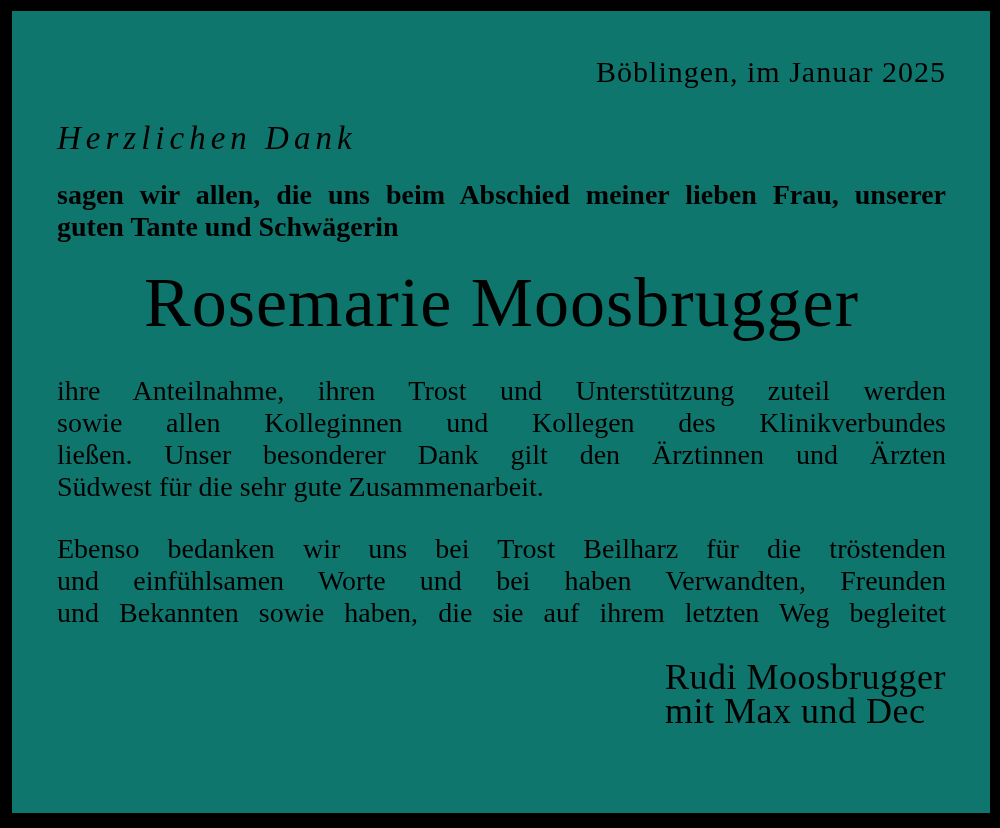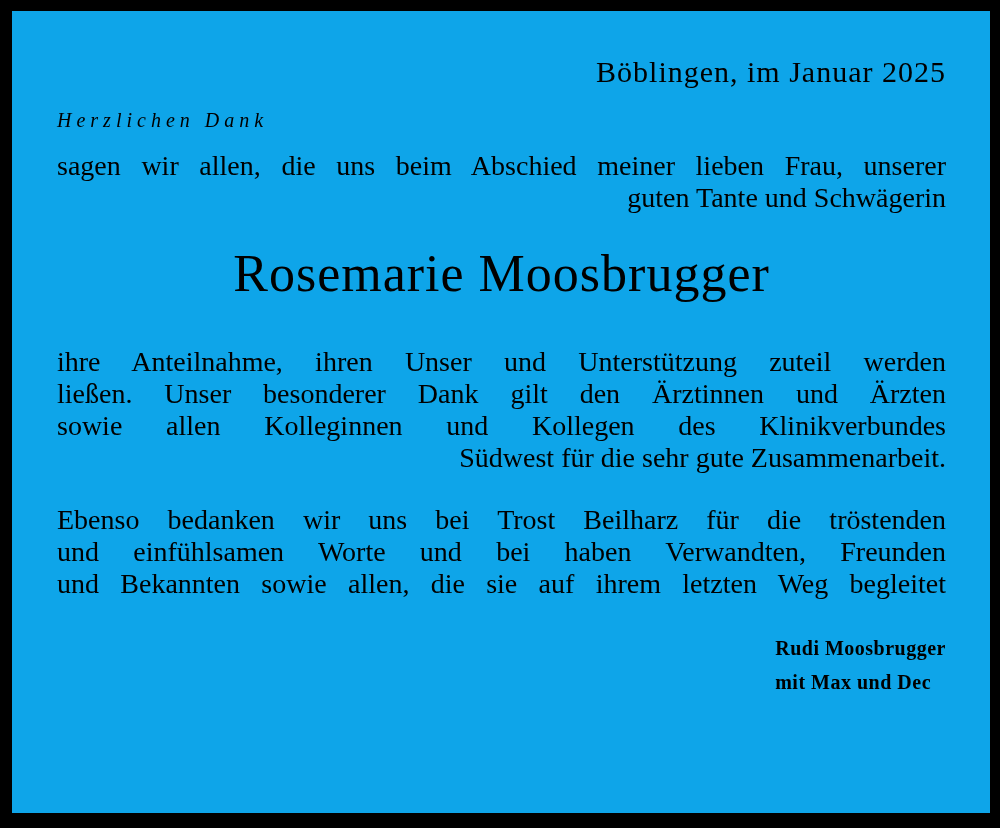--- a/index.html
+++ b/index.html
@@ -27,92 +27,92 @@
     overflow: hidden;
   }
   .dateline {
     text-align: right;
     font-size: 30px;
     line-height: 34px;
     letter-spacing: 1px;
     white-space: nowrap;
   }
   .salutation {
-    margin-top: 14px;
+    margin-top: 32px;
     font-style: italic;
-    font-size: 20px;
+    font-size: 33px;
     line-height: 34px;
     letter-spacing: 5px;
     white-space: nowrap;
   }
   .para {
     font-size: 28px;
     line-height: 32px;
   }
-  .para-intro    { margin-top: 13px; }
+  .para-intro    { margin-top: 24px; font-weight: bold; }
   .para-thanks   { margin-top: 34px; }
   .para-farewell { margin-top: 30px; }
   .tline {
     display: block;
-    text-align: right;
+    text-align: left;
   }
   .tline.just {
     text-align: justify;
     text-align-last: justify;
   }
   .deceased {
     margin-top: 22px;
     text-align: center;
-    font-size: 52px;
+    font-size: 70px;
     line-height: 76px;
     letter-spacing: 1px;
     white-space: nowrap;
   }
   .sig-row {
     margin-top: 31px;
     text-align: right;
   }
   .sig {
     display: inline-block;
     text-align: left;
-    font-weight: bold;
-    font-size: 20px;
+    font-weight: normal;
+    font-size: 36px;
     line-height: 34px;
     letter-spacing: 0.5px;
     white-space: nowrap;
   }
 </style>
 </head>
 <body style="background: rgb(0, 0, 0);">
 
 <div class="page" style="background: rgb(0, 0, 0); color: rgb(0, 0, 0);">
-  <div class="sheet" style="background: #0ea5e9;">
+  <div class="sheet" style="background: #0f766e;">
 
     <div class="dateline">Böblingen, im Januar 2025</div>
 
     <div class="salutation">Herzlichen Dank</div>
 
     <div class="para para-intro">
       <span class="tline just">sagen wir allen, die uns beim Abschied meiner lieben Frau, unserer</span>
       <span class="tline">guten Tante und Schwägerin</span>
     </div>
 
     <div class="deceased">Rosemarie Moosbrugger</div>
 
     <div class="para para-thanks">
-      <span class="tline just">ihre Anteilnahme, ihren Unser und Unterstützung zuteil werden</span>
+      <span class="tline just">ihre Anteilnahme, ihren Trost und Unterstützung zuteil werden</span>
+      <span class="tline just">sowie allen Kolleginnen und Kollegen des Klinikverbundes</span>
       <span class="tline just">ließen. Unser besonderer Dank gilt den Ärztinnen und Ärzten</span>
-      <span class="tline just">sowie allen Kolleginnen und Kollegen des Klinikverbundes</span>
       <span class="tline">Südwest für die sehr gute Zusammenarbeit.</span>
     </div>
 
     <div class="para para-farewell">
       <span class="tline just">Ebenso bedanken wir uns bei Trost Beilharz für die tröstenden</span>
       <span class="tline just">und einfühlsamen Worte und bei haben Verwandten, Freunden</span>
-      <span class="tline just">und Bekannten sowie allen, die sie auf ihrem letzten Weg begleitet</span>
+      <span class="tline just">und Bekannten sowie haben, die sie auf ihrem letzten Weg begleitet</span>
     </div>
 
     <div class="sig-row">
       <div class="sig">
         <div>Rudi Moosbrugger</div>
         <div>mit Max und Dec</div>
       </div>
     </div>
 
   </div>

